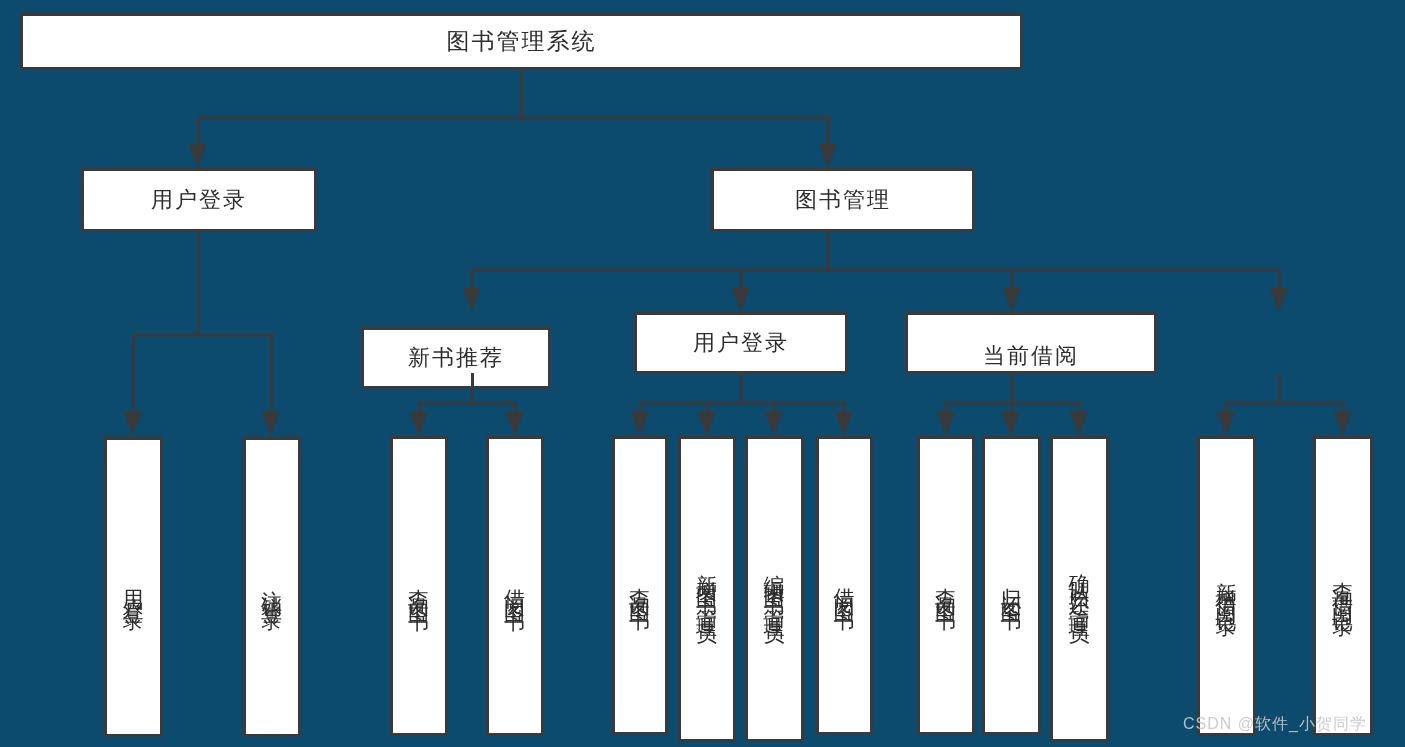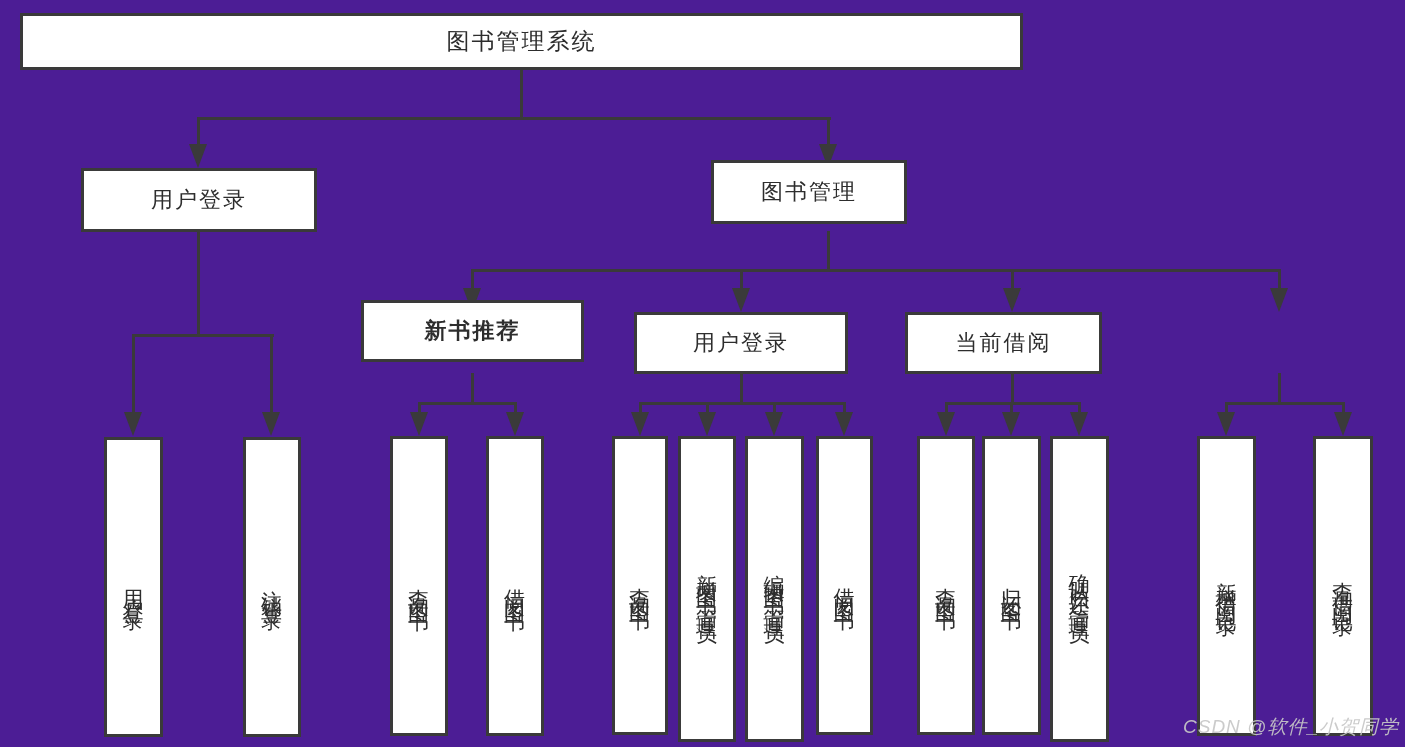--- a/index.html
+++ b/index.html
@@ -1,17 +1,17 @@
 <!DOCTYPE html>
 <html><head>
 <meta charset="utf-8">
 <style>
   html,body{margin:0;padding:0;background:#ffffff;}
   body{font-family:"Liberation Sans","DejaVu Sans",sans-serif;}
-  #canvas{position:relative;width:1405px;height:747px;background:#4c1d95;overflow:hidden;}
+  #canvas{position:relative;width:1405px;height:747px;background:#0c4a6e;overflow:hidden;}
 
   .node{
     position:absolute;
     box-sizing:border-box;
     border:3px solid #3a3a3a;
     background:#ffffff;
     display:flex;align-items:center;justify-content:center;
     color:#2d2d2d;
   }
   .node.h{font-size:22px;letter-spacing:2px;}
@@ -31,27 +31,26 @@
   .hline{position:absolute;height:3px;background:#3a3a3a;}
   .arrow{
     position:absolute;width:0;height:0;
     border-left:9px solid transparent;
     border-right:9px solid transparent;
     border-top:24px solid #3a3a3a;
   }
   .watermark{
     position:absolute;
     left:1183px;top:714px;
-    font-size:19px;
+    font-size:16px;
     color:#c7c7c7;
     letter-spacing:1px;
     z-index:10;
     opacity:0.92;
     white-space:nowrap;
-    font-style:italic;
   }
 </style>
 </head>
 <body>
 
 <div id="canvas">
 
   <div class="node h root-box" style="left:20px;top:13px;width:1003px;height:57px;">
     <span>图书管理系统</span>
   </div>
@@ -59,21 +58,21 @@
   <div class="vline" style="left:520px;top:70px;height:49px;"></div>
   <div class="hline" style="left:197px;top:117px;width:634px;"></div>
   <div class="vline" style="left:197px;top:117px;height:29px;"></div>
   <div class="arrow" style="left:189px;top:144px;"></div>
   <div class="vline" style="left:827px;top:117px;height:29px;"></div>
   <div class="arrow" style="left:819px;top:144px;"></div>
 
   <div class="node h" style="left:81px;top:168px;width:236px;height:64px;">
     <span>用户登录</span>
   </div>
-  <div class="node h" style="left:711px;top:160px;width:196px;height:64px;">
+  <div class="node h" style="left:711px;top:168px;width:264px;height:64px;">
     <span>图书管理</span>
   </div>
 
   <div class="vline" style="left:197px;top:231px;height:106px;"></div>
   <div class="hline" style="left:132px;top:334px;width:142px;"></div>
   <div class="vline" style="left:132px;top:334px;height:80px;"></div>
   <div class="arrow" style="left:124px;top:412px;"></div>
   <div class="vline" style="left:270px;top:334px;height:80px;"></div>
   <div class="arrow" style="left:262px;top:412px;"></div>
 
@@ -81,27 +80,27 @@
   <div class="hline" style="left:471px;top:269px;width:810px;"></div>
   <div class="vline" style="left:471px;top:269px;height:21px;"></div>
   <div class="arrow" style="left:463px;top:288px;"></div>
   <div class="vline" style="left:740px;top:269px;height:21px;"></div>
   <div class="arrow" style="left:732px;top:288px;"></div>
   <div class="vline" style="left:1011px;top:269px;height:21px;"></div>
   <div class="arrow" style="left:1003px;top:288px;"></div>
   <div class="vline" style="left:1278px;top:269px;height:21px;"></div>
   <div class="arrow" style="left:1270px;top:288px;"></div>
 
-  <div class="node h" style="left:361px;top:300px;width:223px;height:62px;font-weight:bold;">
+  <div class="node h" style="left:361px;top:327px;width:190px;height:62px;">
     <span>新书推荐</span>
   </div>
   <div class="node h" style="left:634px;top:312px;width:214px;height:62px;">
     <span>用户登录</span>
   </div>
-  <div class="node h" style="left:905px;top:312px;width:197px;height:62px;">
+  <div class="node h" style="left:905px;top:312px;width:252px;height:62px;align-items:flex-end;">
     <span>当前借阅</span>
   </div>
 
   <div class="vline" style="left:471px;top:373px;height:32px;"></div>
   <div class="vline" style="left:740px;top:373px;height:32px;"></div>
   <div class="vline" style="left:1011px;top:373px;height:32px;"></div>
   <div class="vline" style="left:1278px;top:373px;height:32px;"></div>
 
   <div class="hline" style="left:418px;top:402px;width:99px;"></div>
   <div class="hline" style="left:639px;top:402px;width:207px;"></div>

